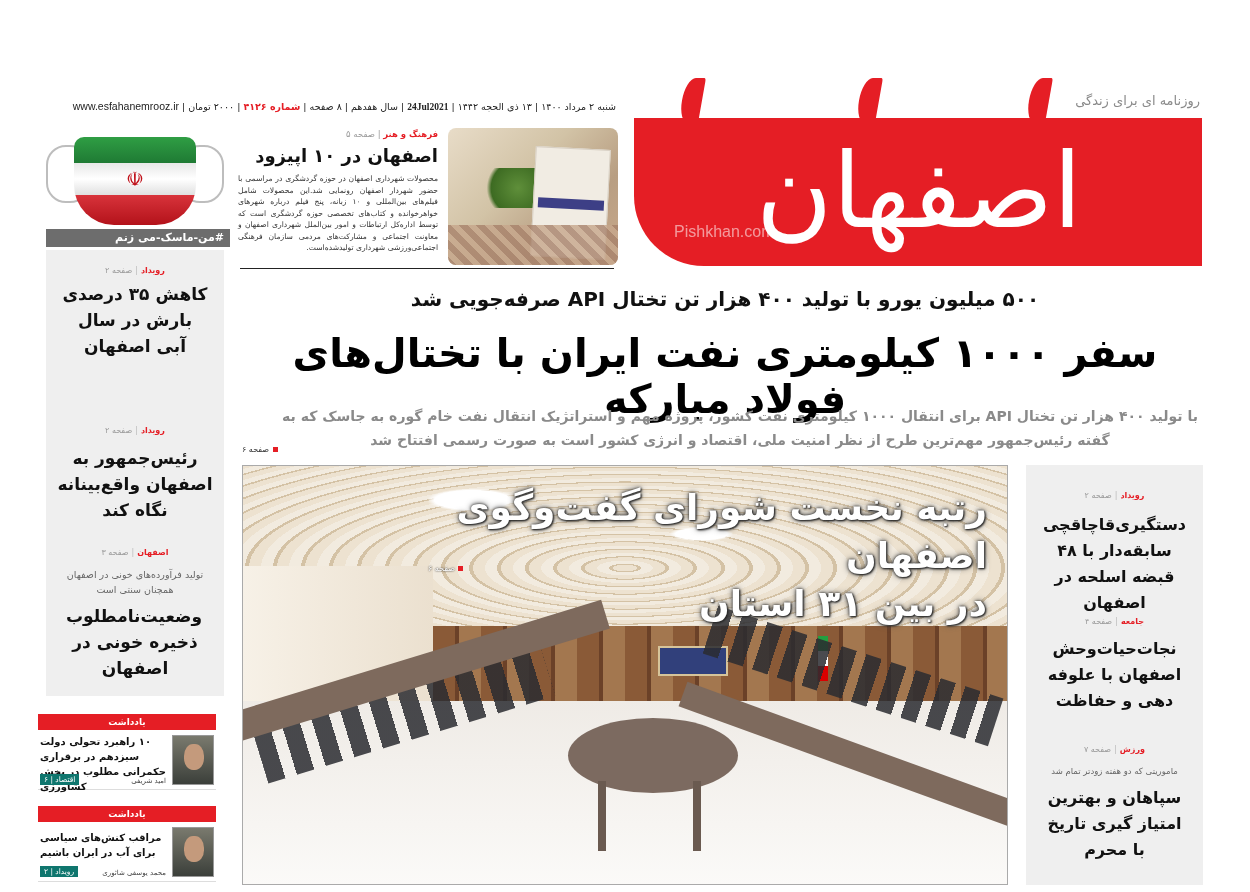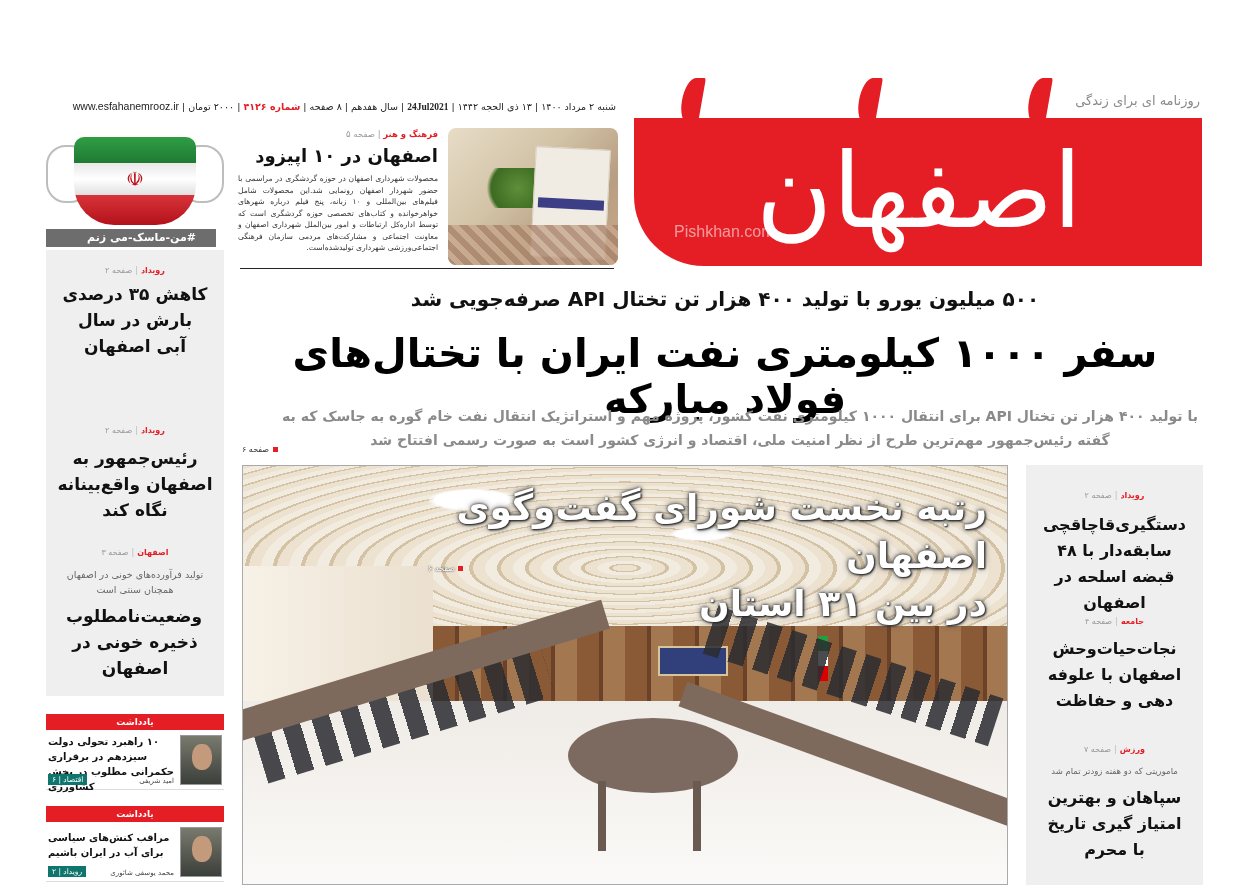--- a/index.html
+++ b/index.html
@@ -22,32 +22,32 @@
   .infostrip .url { font-family: "Liberation Sans", sans-serif; font-size: 10.5px; }
 
   
   .mask-panel { left: 46px; top: 125px; width: 178px; height: 104px; }
   .mask-strap { position: absolute; top: 20px; width: 44px; height: 58px; border: 2px solid #bdbdbd; border-radius: 20px; }
   .mask-body { position: absolute; left: 28px; top: 12px; width: 122px; height: 88px; border-radius: 10px 10px 40px 40px; overflow: hidden; }
   .mask-green { height: 26px; background: linear-gradient(#2f9e44, #1f7a34); }
   .mask-white { height: 32px; background: linear-gradient(#e8e8e8, #ffffff, #e0e0e0); position: relative; }
   .mask-red { height: 30px; background: linear-gradient(#d8333b, #b3121a); }
   .emblem { position: absolute; left: 50%; top: 4px; transform: translateX(-50%); color: #c0121b; font-size: 20px; font-weight: bold; }
-  .mask-hashtag { left: 46px; top: 229px; width: 170px; height: 18px; background: #6d6d6d; color: #fff; font-size: 11px; font-weight: bold; text-align: right; padding-right: 20px; line-height: 18px; direction: rtl; }
+  .mask-hashtag { left: 46px; top: 229px; width: 184px; height: 18px; background: #6d6d6d; color: #fff; font-size: 11px; font-weight: bold; text-align: right; padding-right: 6px; line-height: 18px; direction: rtl; }
 
   
   .left-col { left: 46px; top: 250px; width: 178px; height: 446px; background: #efefef; }
   .kicker { font-size: 8px; color: #999; text-align: center; direction: rtl; }
   .kicker .cat { color: #e51e25; font-weight: bold; }
   .kicker .sep { color: #bbb; margin: 0 3px; }
   .pre-title { font-size: 9.5px; color: #666; text-align: center; direction: rtl; line-height: 15px; }
   .side-title { font-size: 17px; font-weight: bold; color: #111; text-align: center; direction: rtl; line-height: 26px; }
 
   
-  .note { left: 46px; width: 178px; background: #fff; }
+  .note { left: 38px; width: 178px; background: #fff; }
   .note-head { height: 16px; background: #e51e25; color: #fff; font-size: 9px; font-weight: bold; text-align: center; line-height: 16px; direction: rtl; }
   .note-body { position: relative; height: 60px; border-bottom: 1px solid #ddd; }
   .note-photo { position: absolute; right: 2px; top: 5px; width: 42px; height: 50px; background: linear-gradient(#7a7a6e, #3b3f3a); border: 1px solid #999; }
   .note-photo .face { position: absolute; left: 11px; top: 8px; width: 20px; height: 26px; background: #c49a7c; border-radius: 45%; }
   .note-title { position: absolute; right: 50px; top: 4px; width: 126px; font-size: 10px; font-weight: bold; text-align: left; direction: rtl; line-height: 15px; }
   .note-author { position: absolute; right: 50px; bottom: 4px; font-size: 7px; color: #444; direction: rtl; }
   .note-tag { position: absolute; left: 2px; bottom: 4px; background: #0f766e; color: #fff; font-size: 7.5px; padding: 1px 4px; direction: rtl; }
 
   
   .culture { left: 238px; top: 125px; width: 380px; height: 145px; }

